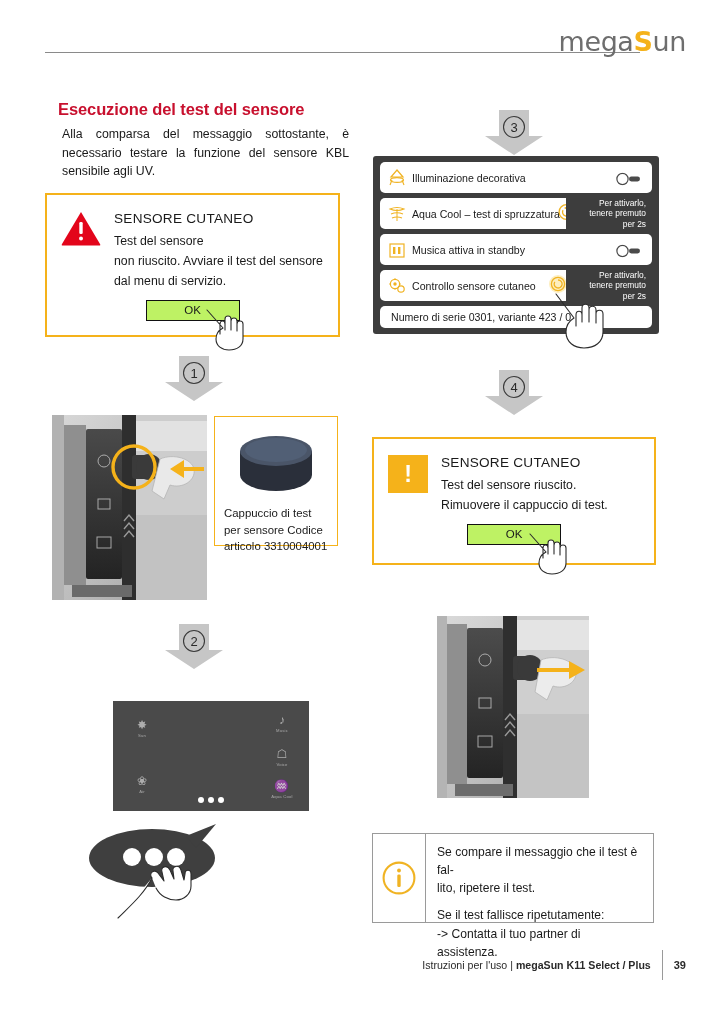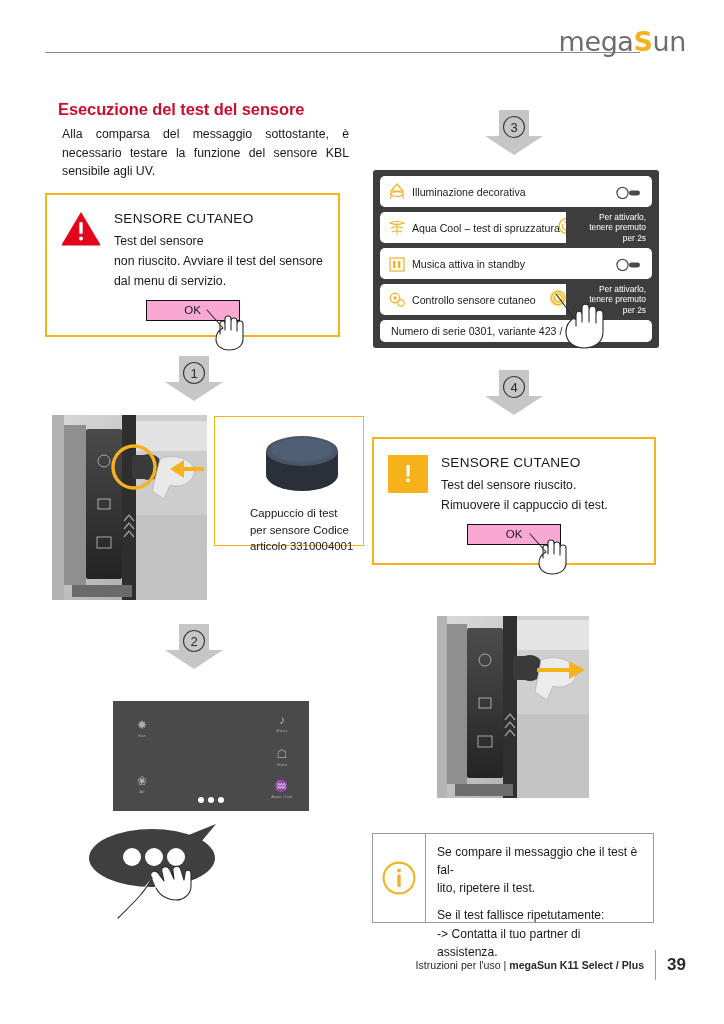--- a/index.html
+++ b/index.html
@@ -26,34 +26,34 @@
   .dlg{border:2px solid #f5b21a;background:#fff;position:relative;}
   .dlg-inner{display:flex;padding:13px 14px 8px 14px;gap:13px;}
   .tri{width:40px;height:35px;flex:none;margin-top:3px;position:relative;}
   .tri svg{display:block;}
   .sq{width:40px;height:38px;flex:none;margin-top:3px;background:#f5b21a;
       display:flex;align-items:center;justify-content:center;}
   .sq span{color:#fff;font-size:23px;font-weight:700;line-height:1;}
   .dlg-txt{font-size:12.3px;line-height:1.62;}
   .dlg-title{font-size:13.6px;letter-spacing:.25px;margin-bottom:2px;}
   .okwrap{display:flex;justify-content:center;padding:0 0 14px 0;position:relative;}
-  .okbtn{border:1.6px solid #111;background:#f9a8d4;width:92px;height:19px;
+  .okbtn{border:1.6px solid #111;background:#bef264;width:92px;height:19px;
          display:flex;align-items:center;justify-content:center;font-size:11.5px;}
   .hand{position:absolute;pointer-events:none;}
 
   
   .step{position:absolute;width:62px;height:46px;}
   .step svg{display:block;}
 
   
   .photo{position:absolute;overflow:hidden;background:#cfcfcf;}
   .photo svg{display:block;}
 
   
-  .cap{position:absolute;border:1.4px solid #f5b21a;background:#fff;padding-left:26px;}
+  .cap{position:absolute;border:1.4px solid #f5b21a;background:#fff;}
   .cap-cap{margin:16px auto 10px auto;width:88px;height:62px;position:relative;}
   .cap-txt{font-size:11.4px;line-height:1.45;padding:0 9px 10px 9px;}
 
   
   .menu{position:absolute;background:#3d3d3d;border-radius:3px;padding:6px 7px;}
   .row{background:#fff;border-radius:5px;margin-bottom:5px;height:31px;
        display:flex;align-items:center;padding:0 6px;position:relative;}
   .row:last-child{margin-bottom:0;height:22px;}
   .ricon{width:22px;height:22px;flex:none;margin-right:4px;}
   .rlabel{font-size:10.6px;color:#1a1a1a;white-space:nowrap;}
@@ -81,21 +81,21 @@
         display:flex;gap:4px;}
   .dots i{width:6px;height:6px;border-radius:50%;background:#fff;display:block;}
 
   .bubble{position:absolute;}
 
   
   .ftr{position:absolute;right:38px;bottom:44px;display:flex;align-items:center;gap:11px;}
   .ftr-tx{font-size:10.6px;color:#2a2a2a;}
   .ftr-tx b{font-weight:700;margin-top:15px;}
   .ftr-div{width:1px;height:30px;background:#9a9a9a;}
-  .ftr-pg{font-size:17px;font-weight:700;color:#2a2a2a;}
+  .ftr-pg{font-size:11px;font-weight:700;color:#2a2a2a;}
 </style>
 </head>
 <body>
 
 <div class="page">
 
   <div class="hdr-rule"></div>
   <div class="logo"><span>mega</span><span class="s">S</span><span>un</span></div>
 
   <div class="colL">
@@ -243,21 +243,21 @@
   </div>
 
   <div class="step" style="left:483px;top:110px;">
     <svg width="62" height="46" viewBox="0 0 62 46">
       <path d="M16 0 L46 0 L46 26 L60 26 L31 45 L2 26 L16 26 Z" fill="#c6c6c6"></path>
       <circle cx="31" cy="17" r="10.5" fill="none" stroke="#3a3a3a" stroke-width="1.1"></circle>
       <text x="31" y="22" text-anchor="middle" font-family="Liberation Sans, sans-serif" font-size="13" fill="#2a2a2a">3</text>
     </svg>
   </div>
 
-  <div class="menu" style="left:373px;top:170px;width:272px;">
+  <div class="menu" style="left:373px;top:156px;width:272px;">
 
     <div class="row">
       <span class="ricon">
         <svg width="22" height="22" viewBox="0 0 22 22">
           <path d="M11 3 L17 10 L5 10 Z" fill="none" stroke="#f0b323" stroke-width="1.2"></path>
           <ellipse cx="11" cy="13" rx="6.5" ry="2.4" fill="none" stroke="#f0b323" stroke-width="1.2"></ellipse>
           <path d="M6 13 L4 18 M16 13 L18 18" stroke="#f0b323" stroke-width="1.1" fill="none"></path>
         </svg>
       </span>
       <span class="rlabel">Illuminazione decorativa</span>

